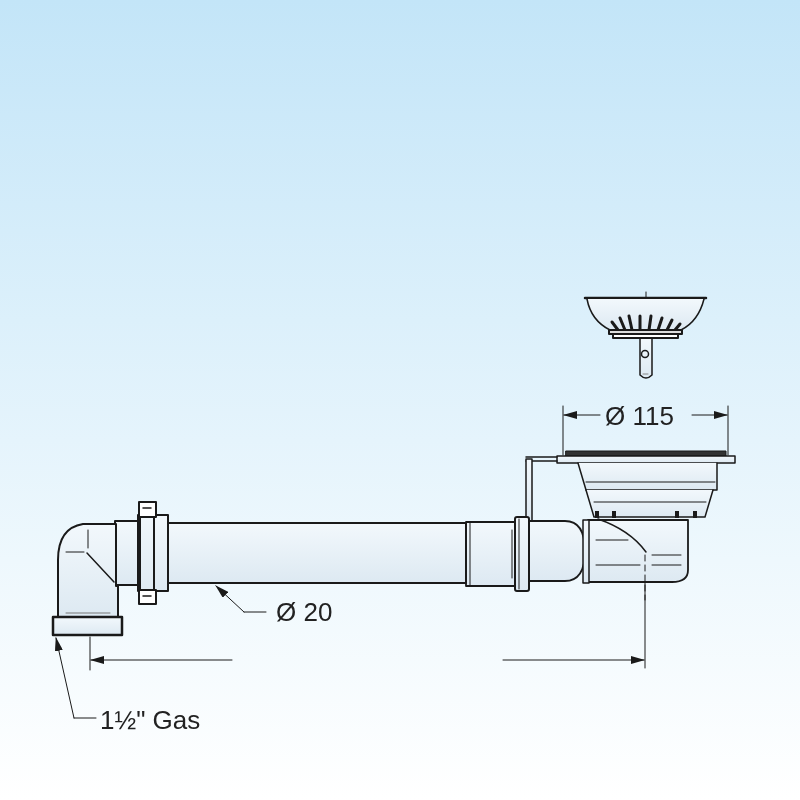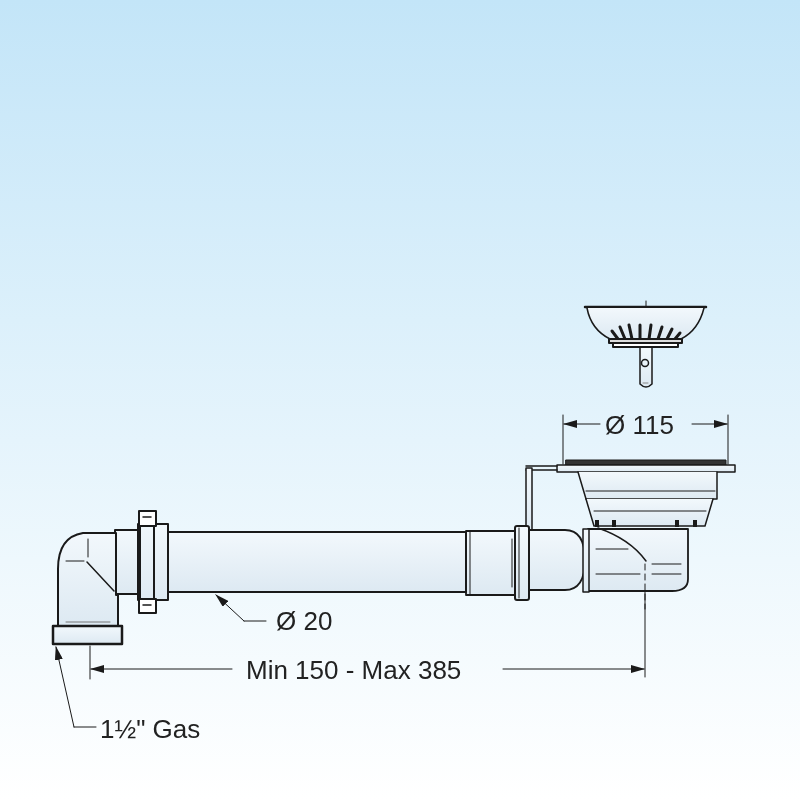--- a/index.html
+++ b/index.html
@@ -2,21 +2,21 @@
 <html><head>
   <meta charset="utf-8">
   <style>
     html, body { margin: 0; padding: 0; }
     body {
       width: 800px; height: 800px; overflow: hidden;
       background: linear-gradient(to bottom, #c3e5f8 0%, #dcf0fb 40%, #eef8fd 70%, #ffffff 100%);
       font-family: "Liberation Sans", sans-serif;
       position: relative;
     }
-    .stage { position: absolute; left: 0; top: 0; width: 800px; height: 598px; margin-top: 9px; }
+    .stage { position: absolute; left: 0; top: 0; width: 800px; height: 598px; }
     svg { position: absolute; left: 0; top: 0; }
     .label {
       position: absolute; color: #222; font-size: 26px; line-height: 1;
       font-family: "Liberation Sans", sans-serif; white-space: nowrap;
     }
     .lbl-115 { left: 605px; top: 403px; }
     .lbl-40 { left: 276px; top: 599px; }
     .lbl-len { left: 246px; top: 648px; }
     .lbl-gas { left: 100px; top: 707px; }
   </style>
@@ -138,15 +138,14 @@
     </g>
 
     <g stroke-width="1">
       <line x1="96" y1="718" x2="74" y2="718"></line>
       <line x1="74" y1="718" x2="56" y2="638" marker-end="url(#arr)"></line>
     </g>
   </svg>
 
   <span class="label lbl-115">Ø 115</span>
   <span class="label lbl-40">Ø 20</span>
-  <span class="label lbl-len">Min 150 - Max 385</span>
   <span class="label lbl-gas">1½" Gas</span>
 </div>
 
 </body></html>

